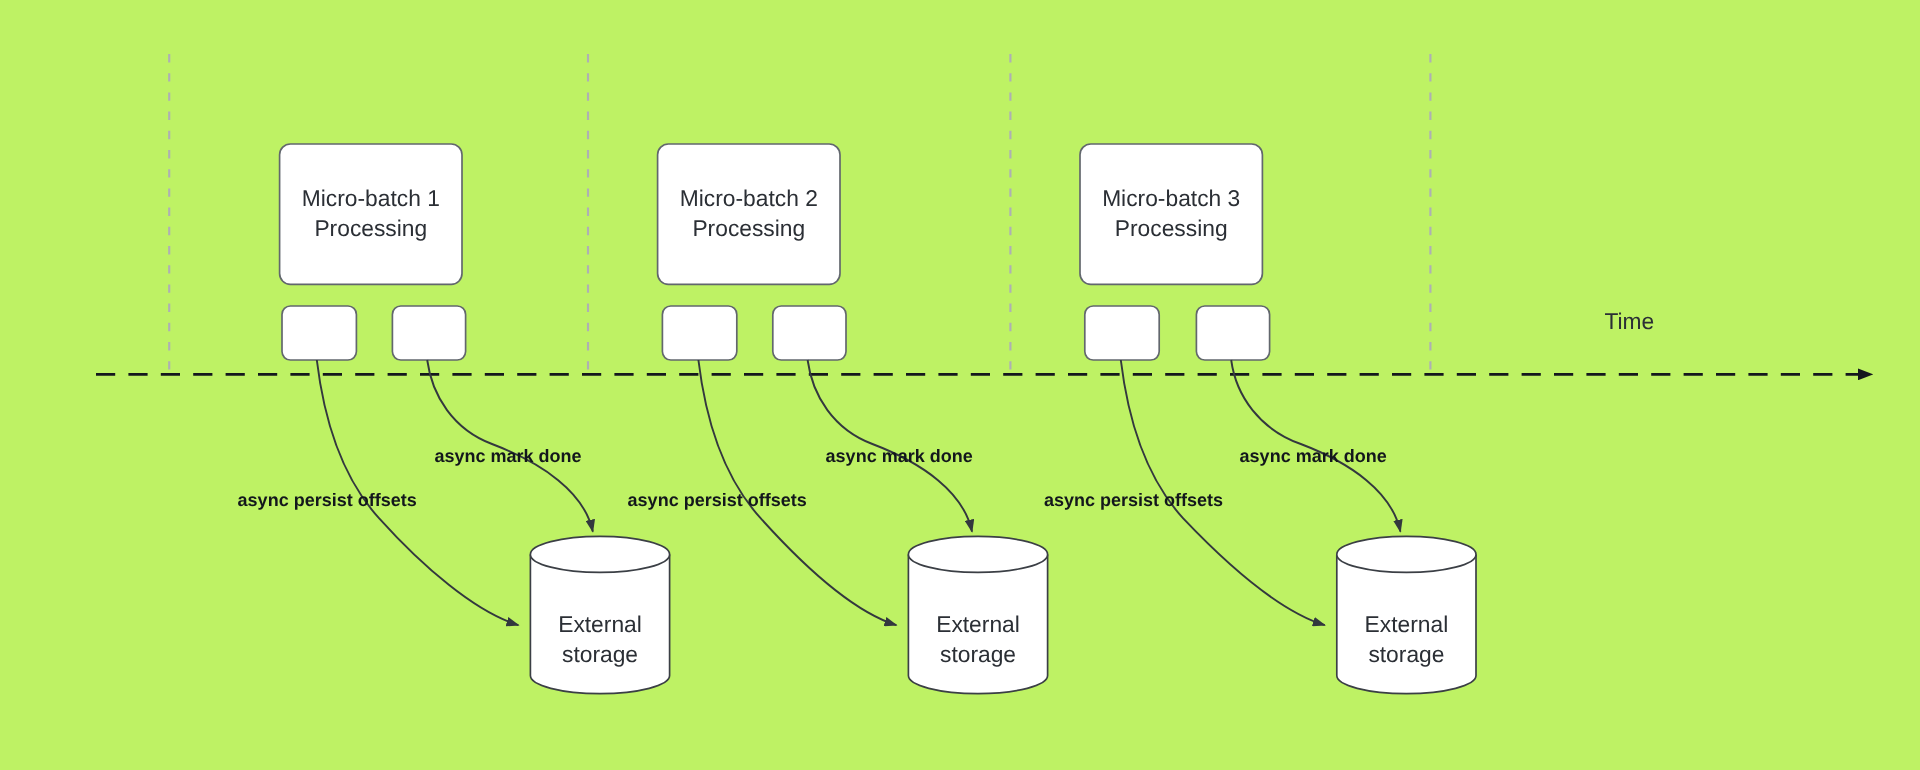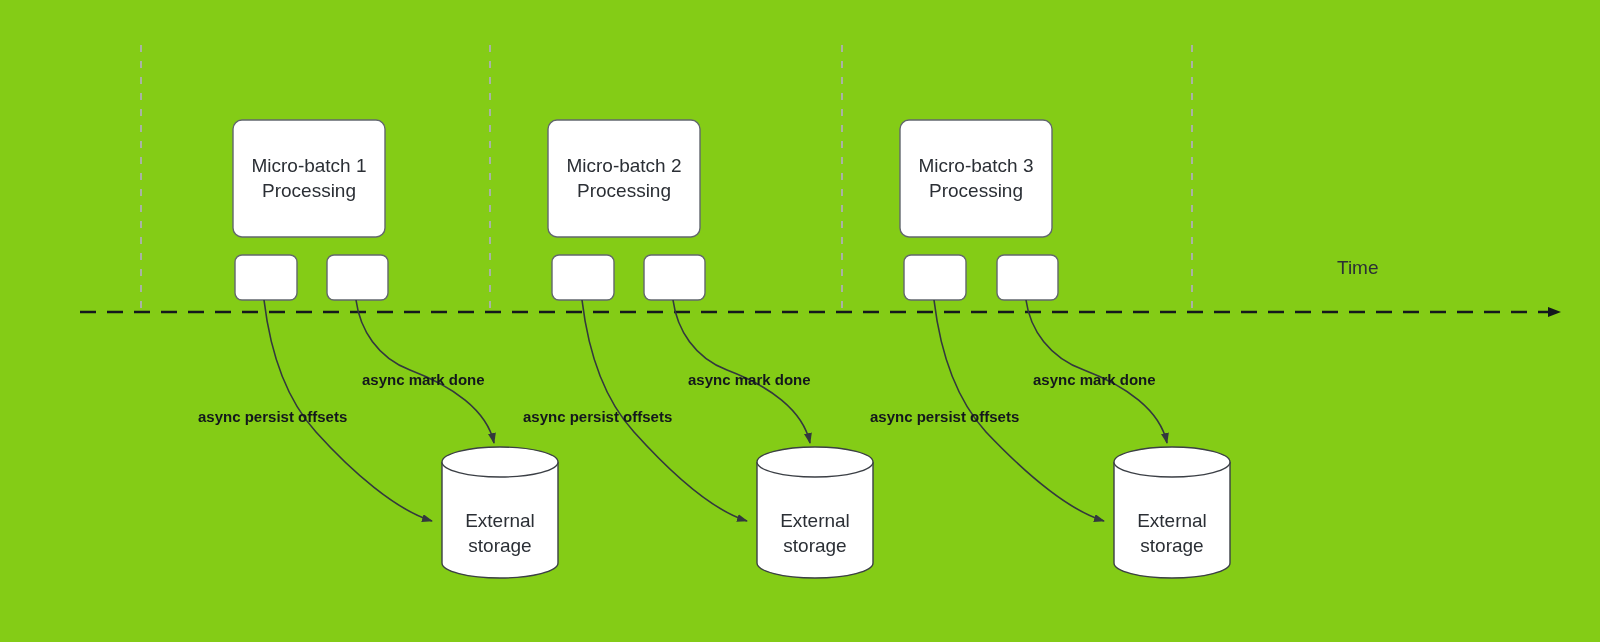--- a/index.html
+++ b/index.html
@@ -4,21 +4,21 @@
 <style>
   html, body {
     margin: 0;
     padding: 0;
     background: #ffffff;
   }
   #canvas {
     position: relative;
     width: 1600px;
     height: 642px;
-    background: #84cc16;
+    background: #bef264;
     overflow: hidden;
     font-family: "Liberation Sans", sans-serif;
   }
   #diagram-svg {
     position: absolute;
     left: 0;
     top: 0;
     width: 1600px;
     height: 642px;
   }

